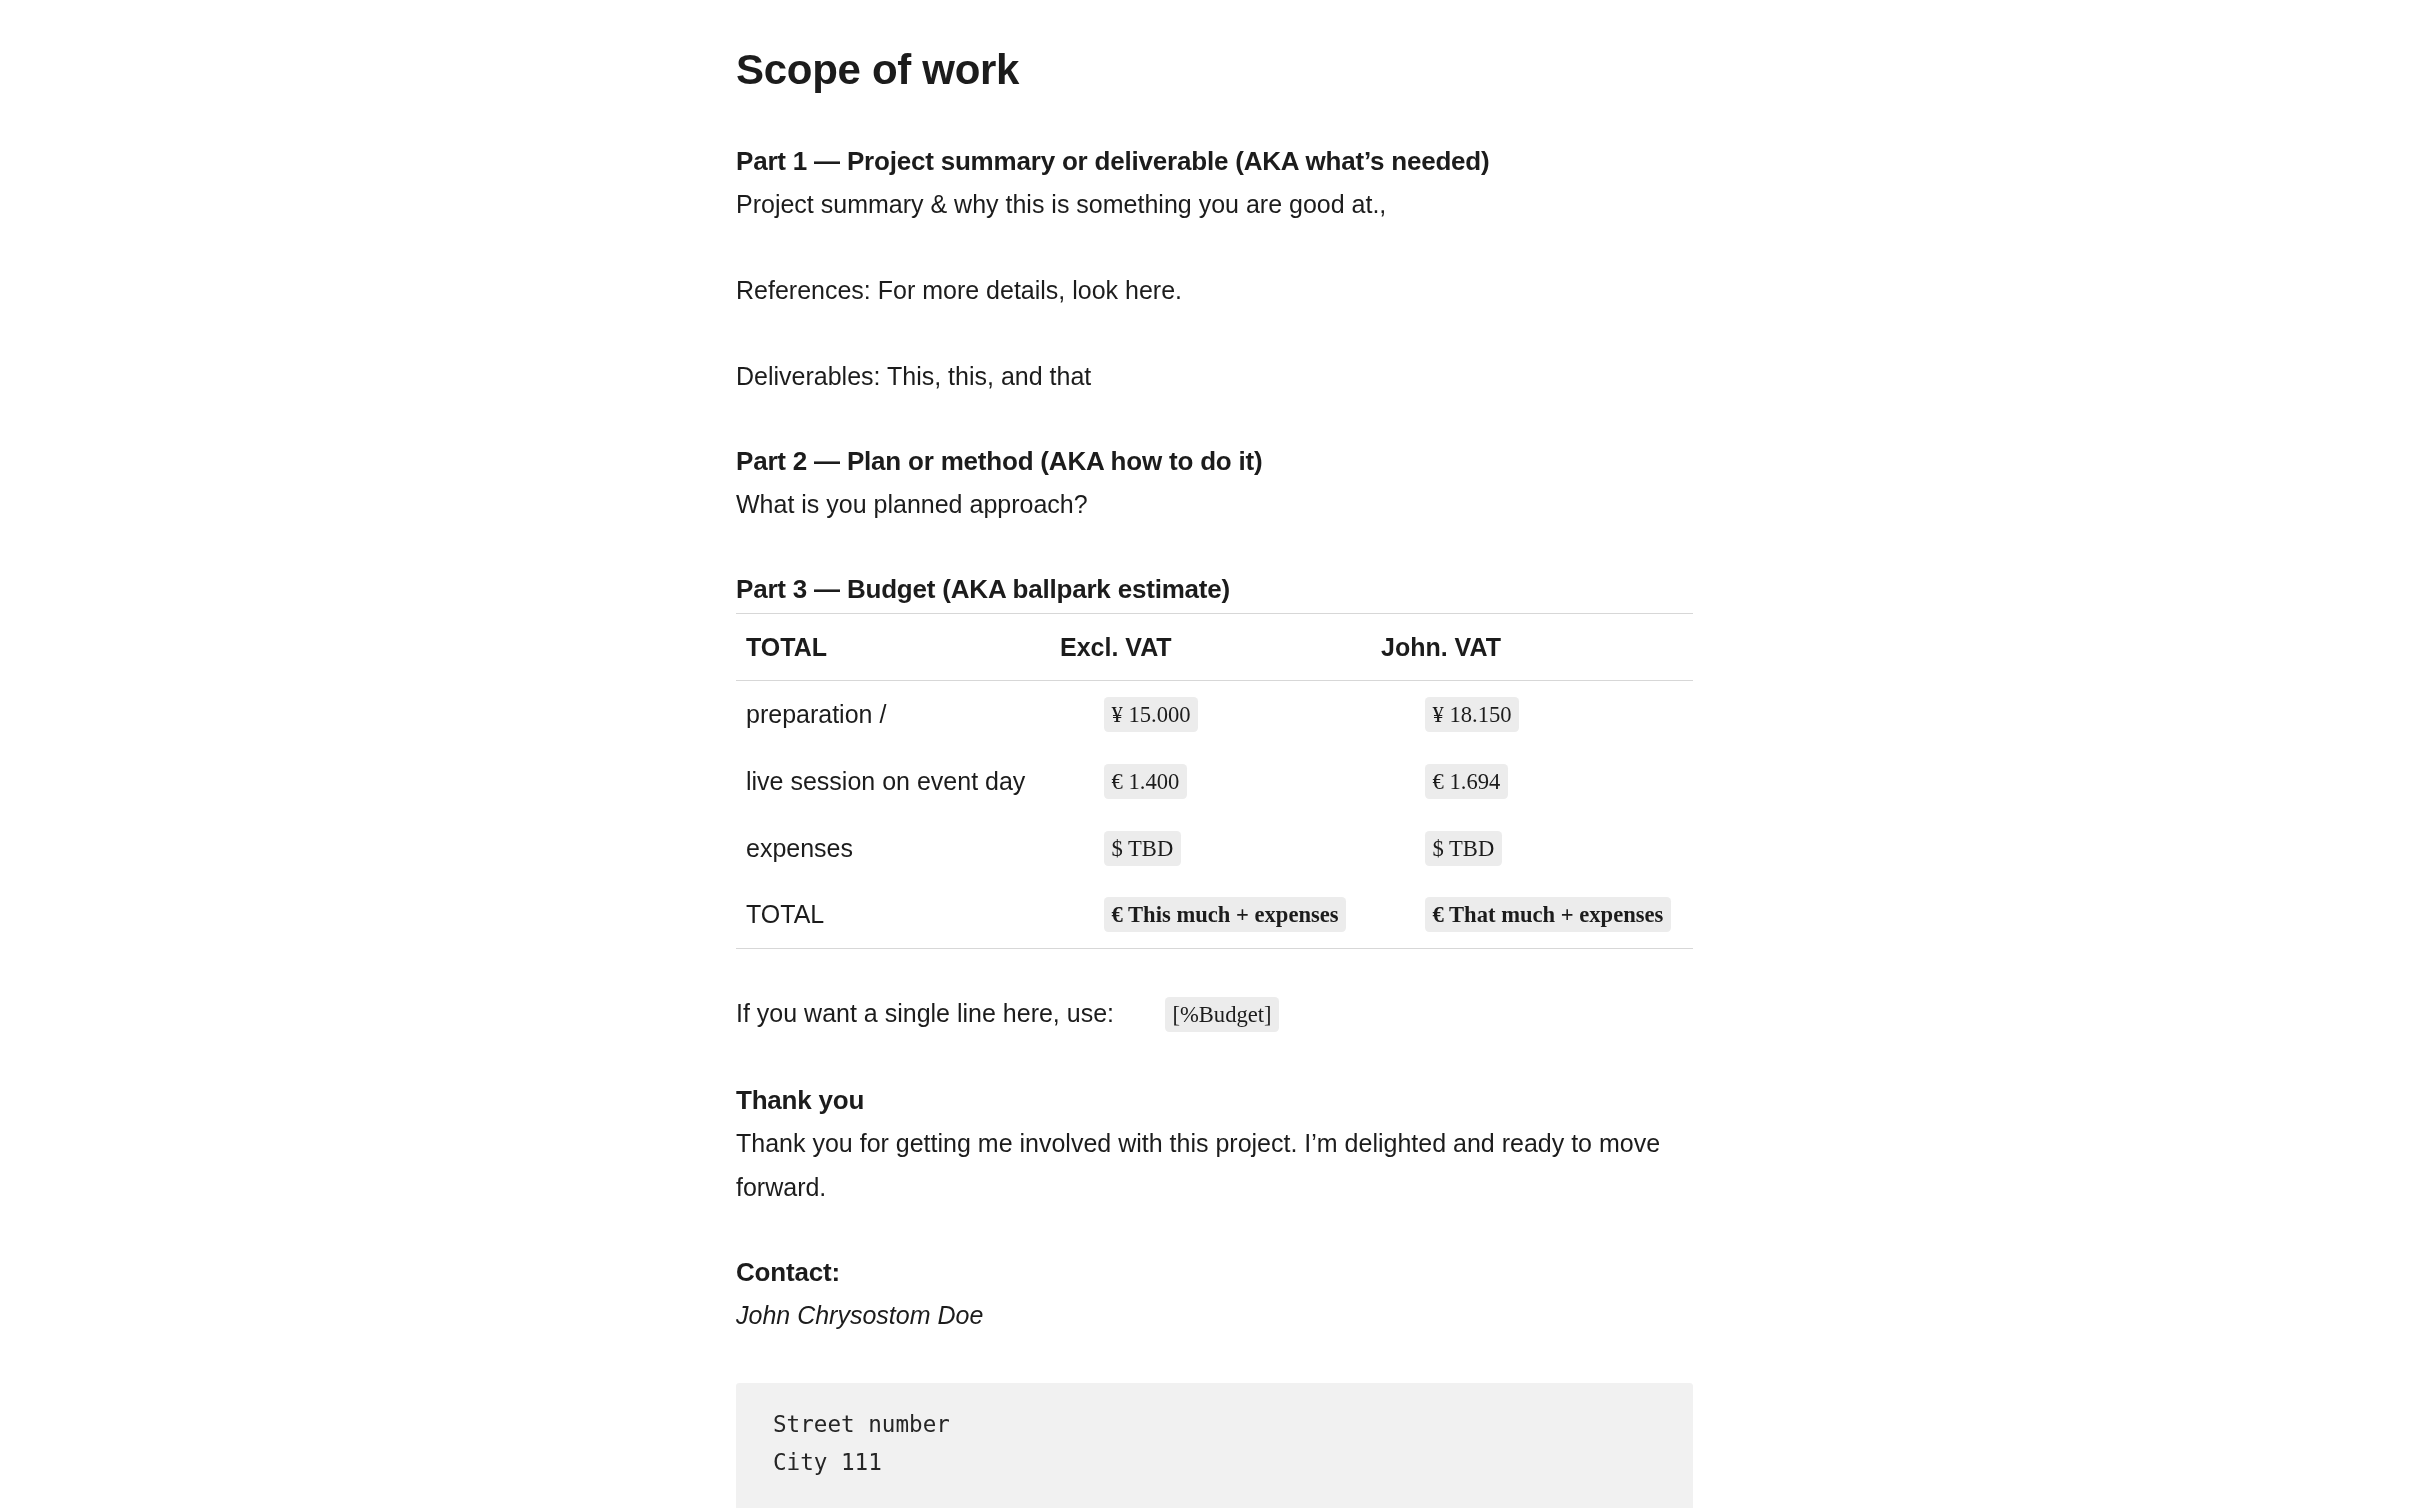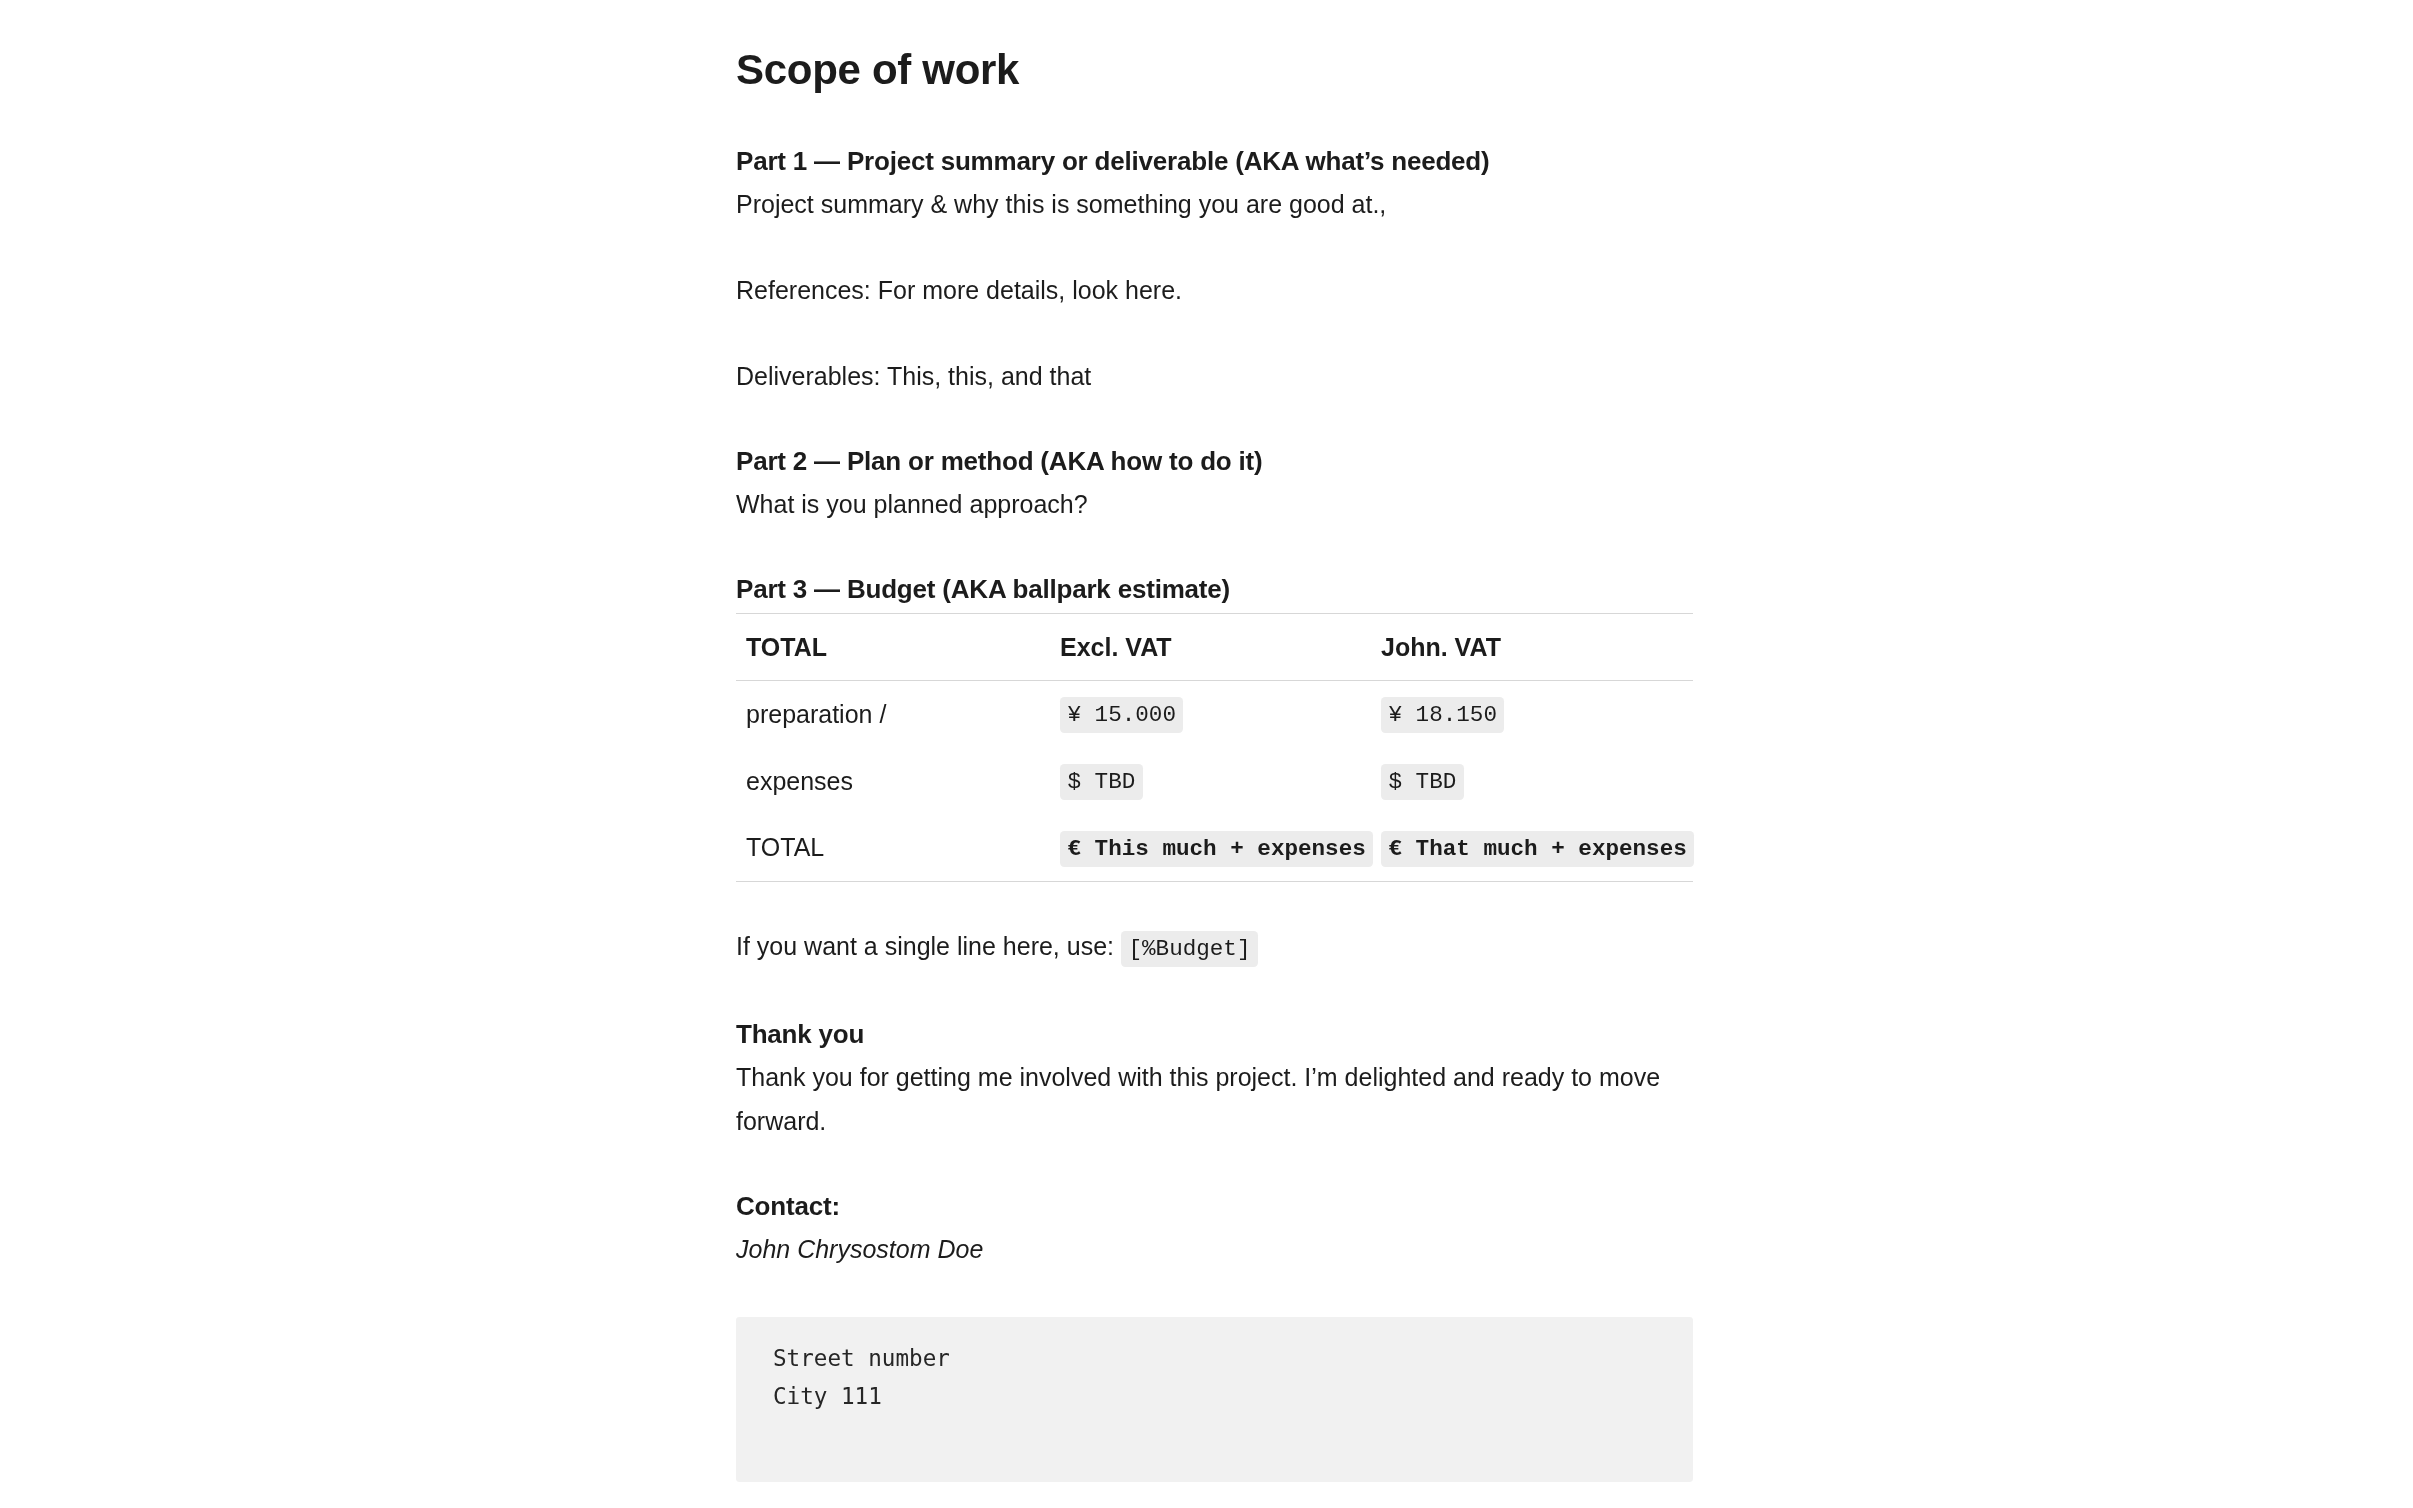--- a/index.html
+++ b/index.html
@@ -29,26 +29,27 @@
   }
   h3{
     font-size:26px;line-height:42px;font-weight:700;
     margin:42px 0 0 0;letter-spacing:-0.2px;
   }
   p{margin:0;}
   .sp{margin-top:42px;}
   .bold{font-weight:700;}
   .italic{font-style:italic;}
   code{
-    font-family:Liberation Mono, monospace;
+    font-family:Liberation Serif, serif;
     font-size:22.6px;
     background:var(--code-bg);
     padding:5px 7.5px;
     border-radius:4.2px;
     white-space:nowrap;
+    margin-left:44px;
   }
   table{
     width:100%;
     border-collapse:collapse;
     table-layout:fixed;
     margin-top:2.5px;
     border-top:1.7px solid var(--rule);
     border-bottom:1.7px solid var(--rule);
   }
   col.c1{width:323px;} col.c2{width:321px;} col.c3{width:auto;}
@@ -109,20 +110,25 @@
           <th>John. VAT</th>
         </tr>
       </thead>
       <tbody>
         <tr>
           <td>preparation /</td>
           <td><code>¥ 15.000</code></td>
           <td><code>¥ 18.150</code></td>
         </tr>
         <tr>
+          <td>live session on event day</td>
+          <td><code>€ 1.400</code></td>
+          <td><code>€ 1.694</code></td>
+        </tr>
+        <tr>
           <td>expenses</td>
           <td><code>$ TBD</code></td>
           <td><code>$ TBD</code></td>
         </tr>
         <tr class="total-row">
           <td>TOTAL</td>
           <td><code>€ This much + expenses</code></td>
           <td><code>€ That much + expenses</code></td>
         </tr>
       </tbody>

